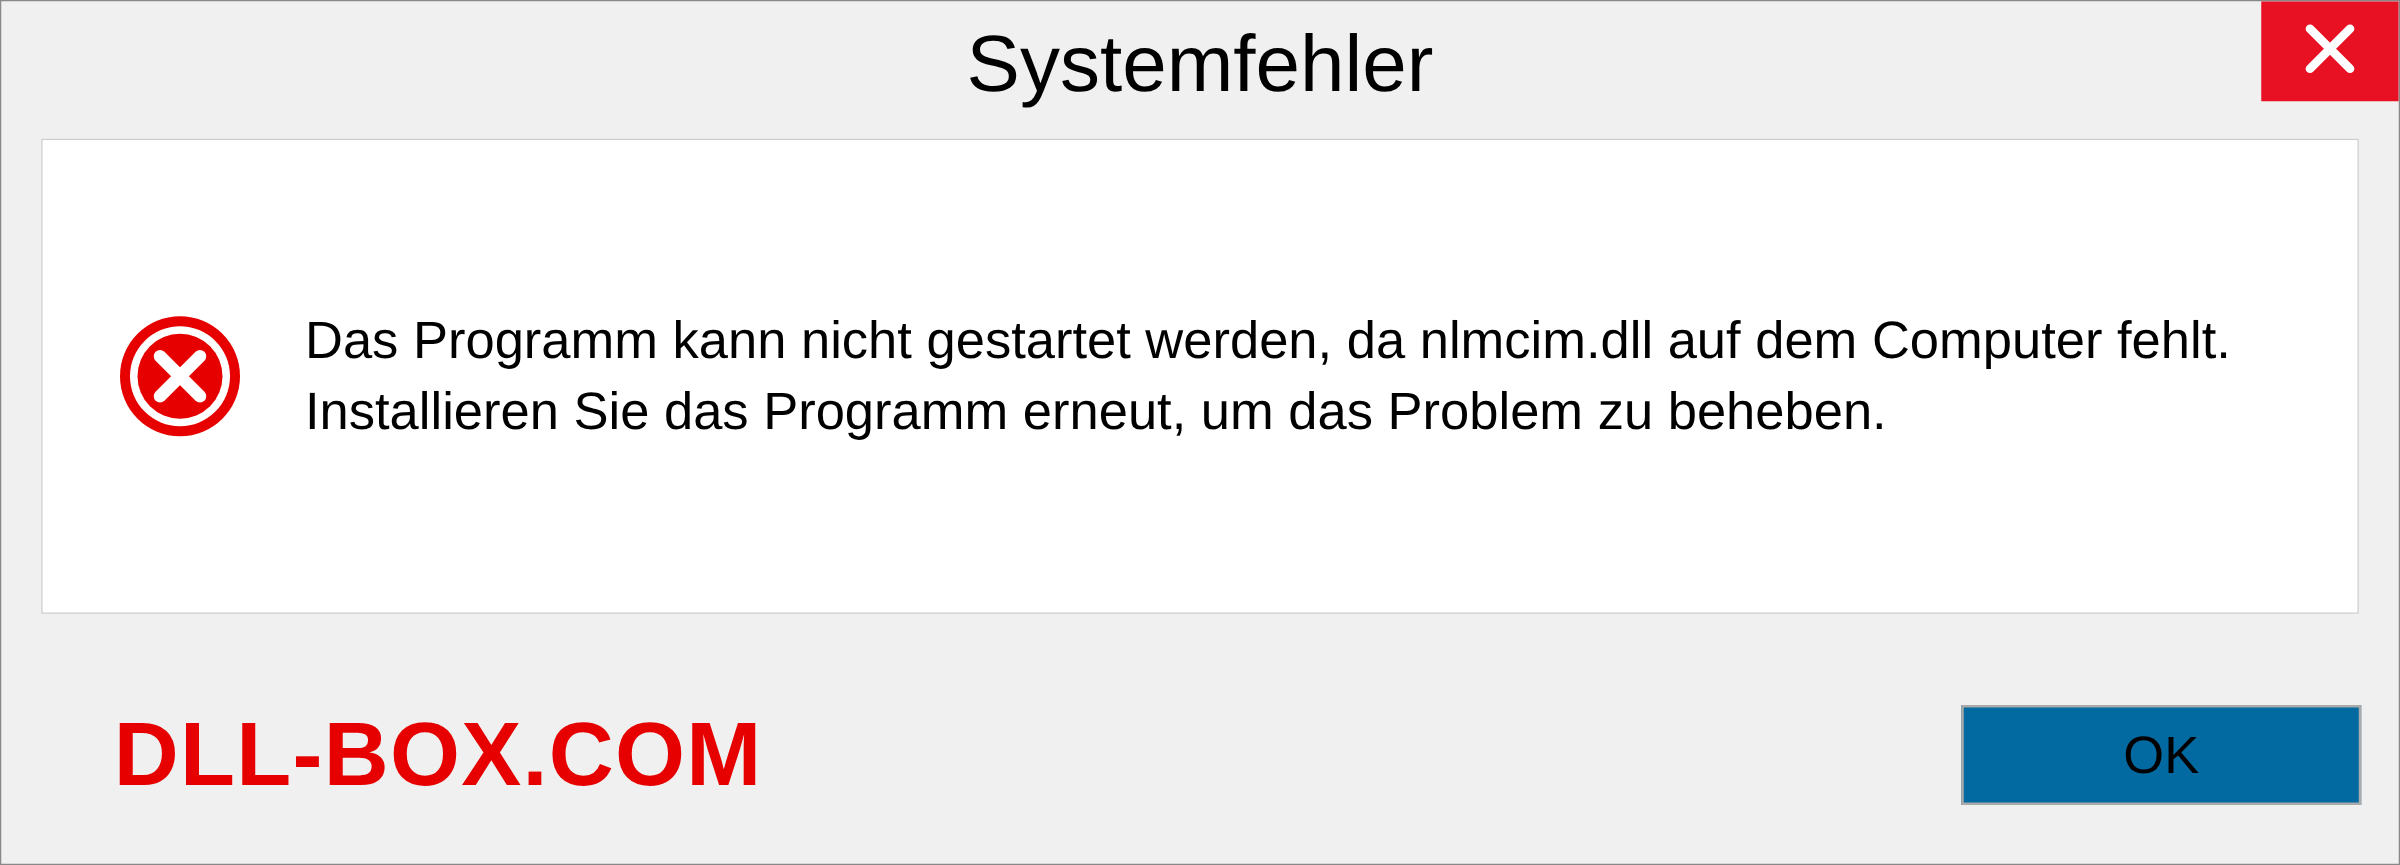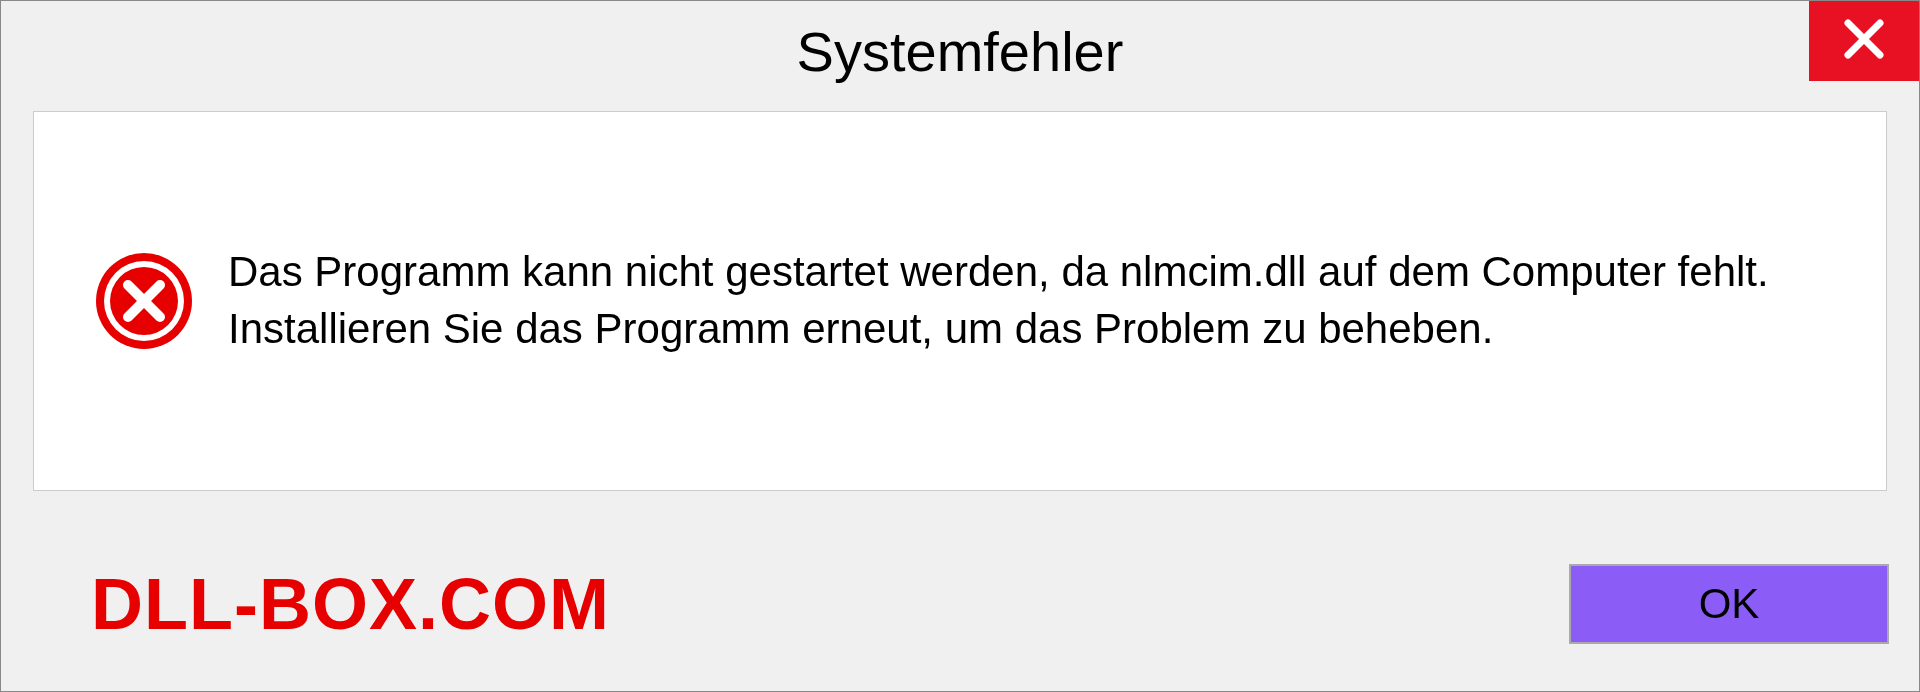--- a/index.html
+++ b/index.html
@@ -16,21 +16,21 @@
       border: 1px solid #888;
     }
     .titlebar {
       position: relative;
       height: 100px;
       display: flex;
       align-items: center;
       justify-content: center;
     }
     .title {
-      font-size: 56px;
+      font-size: 64px;
       color: #000;
       font-weight: 400;
     }
     .close-btn {
       position: absolute;
       top: 0;
       right: 0;
       width: 110px;
       height: 80px;
       background: #e81123;
@@ -44,21 +44,21 @@
       height: 44px;
     }
     .content-box {
       margin: 10px 32px 0 32px;
       background: #ffffff;
       border: 1px solid #ccc;
       height: 380px;
       display: flex;
       align-items: center;
       padding: 0 60px;
-      gap: 34px;
+      gap: 50px;
     }
     .error-icon-circle {
       width: 100px;
       height: 100px;
       flex-shrink: 0;
       display: flex;
       align-items: center;
       justify-content: center;
     }
     .error-icon-circle svg {
@@ -85,21 +85,21 @@
     .watermark {
       font-size: 72px;
       font-weight: 900;
       color: #e60000;
       letter-spacing: 1px;
       font-family: Arial, sans-serif;
     }
     .ok-btn {
       width: 320px;
       height: 80px;
-      background: #8b5cf6;
+      background: #0369a1;
       border: 2px solid #aaa;
       font-size: 42px;
       color: #000;
       cursor: pointer;
       display: flex;
       align-items: center;
       justify-content: center;
       font-family: inherit;
     }
   </style>

